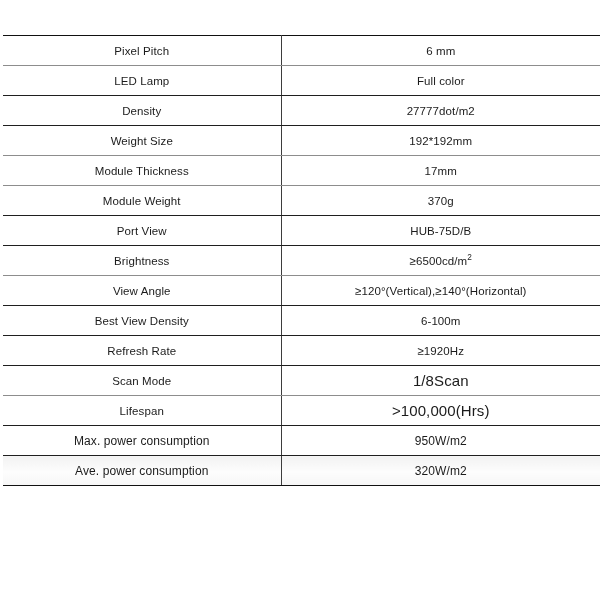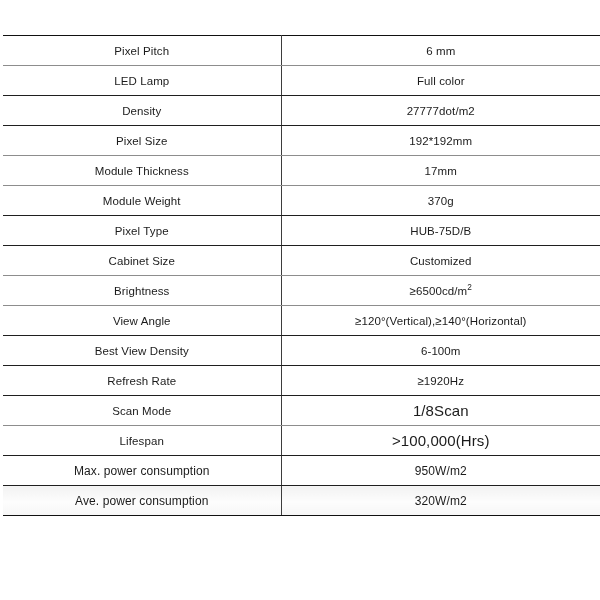--- a/index.html
+++ b/index.html
@@ -105,43 +105,39 @@
         <td class="param-cell">LED Lamp</td>
         <td class="value-cell">Full color</td>
       </tr>
 
       <tr class="rule-dark">
         <td class="param-cell">Density</td>
         <td class="value-cell">27777dot/m2</td>
       </tr>
 
       <tr>
-        <td class="param-cell">Pixel Size</td>
+        <td class="param-cell">Weight Size</td>
         <td class="value-cell">192*192mm</td>
       </tr>
 
       <tr>
         <td class="param-cell">Module Thickness</td>
         <td class="value-cell">17mm</td>
       </tr>
 
       <tr class="rule-dark">
         <td class="param-cell">Module Weight</td>
         <td class="value-cell">370g</td>
       </tr>
 
       <tr class="rule-dark">
-        <td class="param-cell">Pixel Type</td>
+        <td class="param-cell">Port View</td>
         <td class="value-cell">HUB-75D/B</td>
       </tr>
 
-      <tr>
-        <td class="param-cell">Cabinet Size</td>
-        <td class="value-cell">Customized</td>
-      </tr>
 
       <tr>
         <td class="param-cell">Brightness</td>
         <td class="value-cell">≥6500cd/m<span class="sup-2">2</span></td>
       </tr>
 
       <tr class="rule-dark">
         <td class="param-cell">View Angle</td>
         <td class="value-cell">≥120°(Vertical),≥140°(Horizontal)</td>
       </tr>

